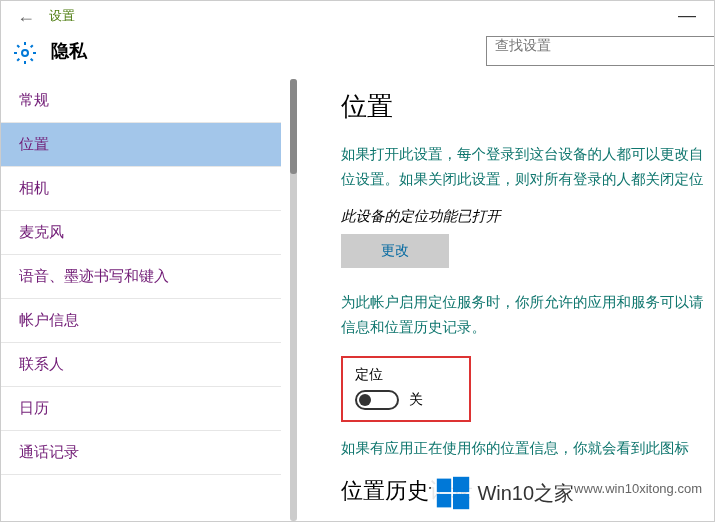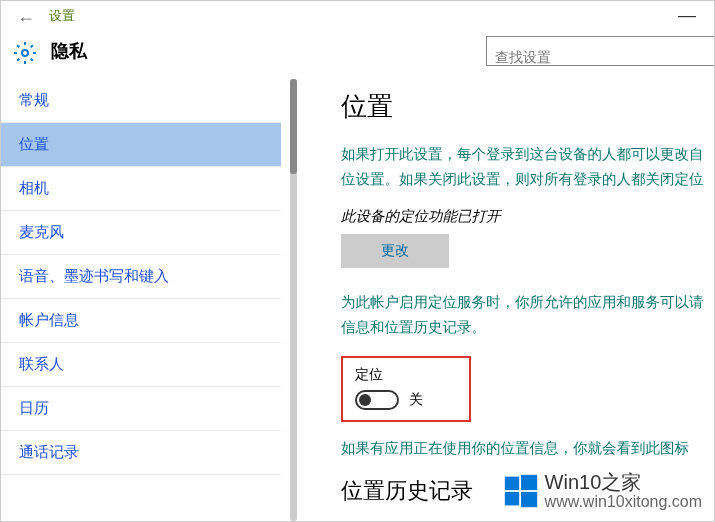--- a/index.html
+++ b/index.html
@@ -59,21 +59,21 @@
   }
   .search-box {
     position: absolute;
     right: 0;
     top: 35px;
     width: 228px;
     height: 30px;
     border: 1px solid #888;
     border-right: none;
     display: flex;
-    align-items: flex-end;
+    align-items: flex-start;
     padding: 0 8px;
     background: #fff;
   }
   .search-input {
     border: none;
     outline: none;
     width: 100%;
     font-size: 14px;
     font-family: inherit;
     color: #333;
@@ -108,21 +108,21 @@
     background: #888;
     border-radius: 3px;
     z-index: 2;
   }
   .nav-item {
     height: 44px;
     display: flex;
     align-items: center;
     padding-left: 18px;
     font-size: 15px;
-    color: #1d4ed8;
+    color: #701a75;
     border-bottom: 1px solid #e6e6e6;
     cursor: pointer;
     width: calc(100% - 30px);
   }
   .nav-item.selected {
     background: #a3c6ea;
   }
   .content {
     flex: 1;
     padding: 10px 0 0 30px;
@@ -202,23 +202,23 @@
     position: absolute;
     right: 8px;
     bottom: 8px;
     display: flex;
     align-items: center;
     gap: 6px;
     background: rgba(255,255,255,0.9);
     padding: 2px 4px;
   }
   .wm-logo { width: 36px; height: 36px; }
-  .wm-text { display: flex; flex-direction: column; line-height: 1.1; }
+  .wm-text { display: flex; flex-direction: row; line-height: 1.1; }
   .wm-title { font-size: 20px; font-weight: 400; color: #333; }
-  .wm-sub { font-size: 16px; color: #666; }
+  .wm-sub { font-size: 13px; color: #666; }
 </style>
 </head>
 <body>
 
 <div class="titlebar">
   <div class="back-btn">←</div>
   <div class="titlebar-title">设置</div>
   <div class="titlebar-min">—</div>
 </div>
 

